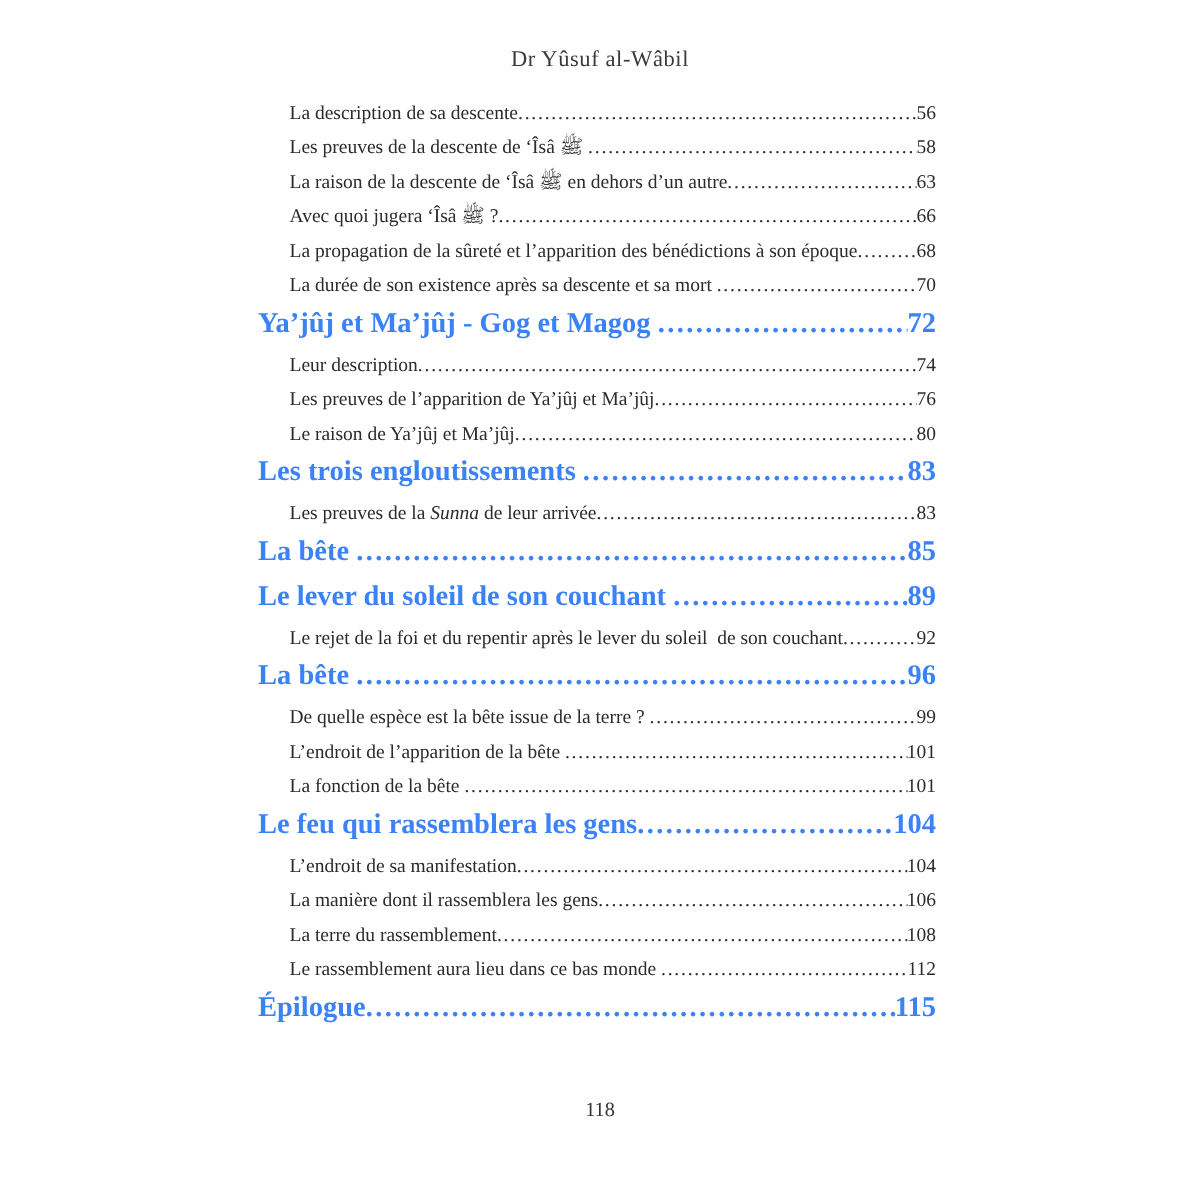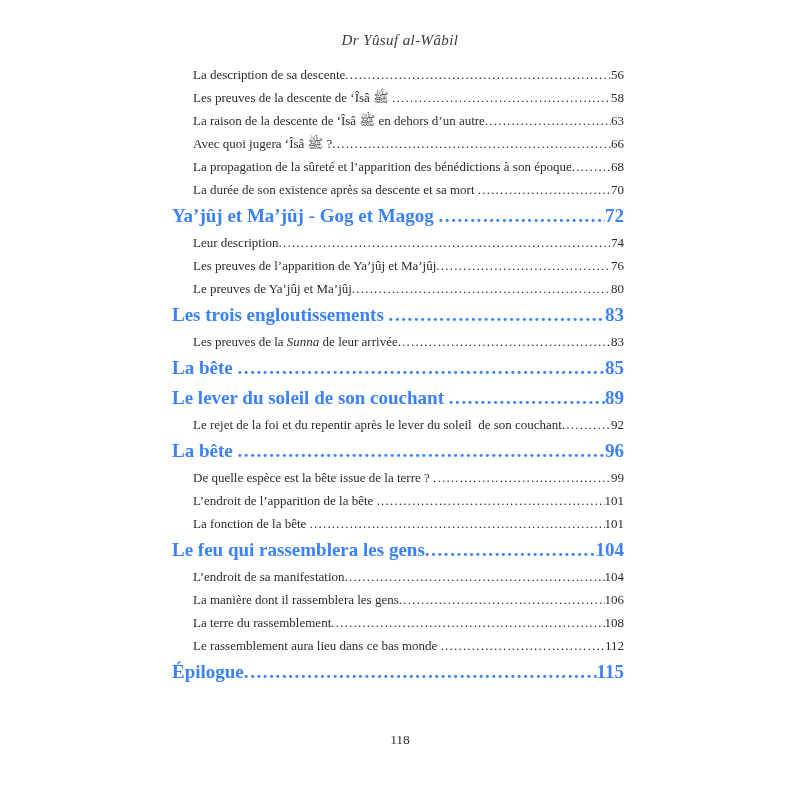--- a/index.html
+++ b/index.html
@@ -15,21 +15,20 @@
     height: 800px;
     background: #ffffff;
     overflow: hidden;
   }
   .author-header {
     position: absolute;
     top: 32px;
     left: 0;
     width: 100%;
     text-align: center;
-    font-style: italic;
     font-size: 15px;
     letter-spacing: 0.4px;
     color: #3a3a3a;
   }
   .toc {
     position: absolute;
     top: 63px;
     left: 172px;
     width: 452px;
     font-family: Liberation Serif, serif;
@@ -129,21 +128,21 @@
         <span class="pnum">74</span>
     </div>
 
     <div class="row sub">
       <span class="label">Les preuves de l’apparition de Ya’jûj et Ma’jûj</span>
         <span class="leader">................................................................................................................................................................</span>
         <span class="pnum">76</span>
     </div>
 
     <div class="row sub">
-      <span class="label">Le preuves de Ya’jûj et Ma’jûj</span>
+      <span class="label">Le raison de Ya’jûj et Ma’jûj</span>
         <span class="leader">................................................................................................................................................................</span>
         <span class="pnum">80</span>
     </div>
 
     <div class="row h1">
       <span class="label">Les trois engloutissements </span>
         <span class="leader">................................................................................................................................................................</span>
         <span class="pnum">83</span>
     </div>
 

